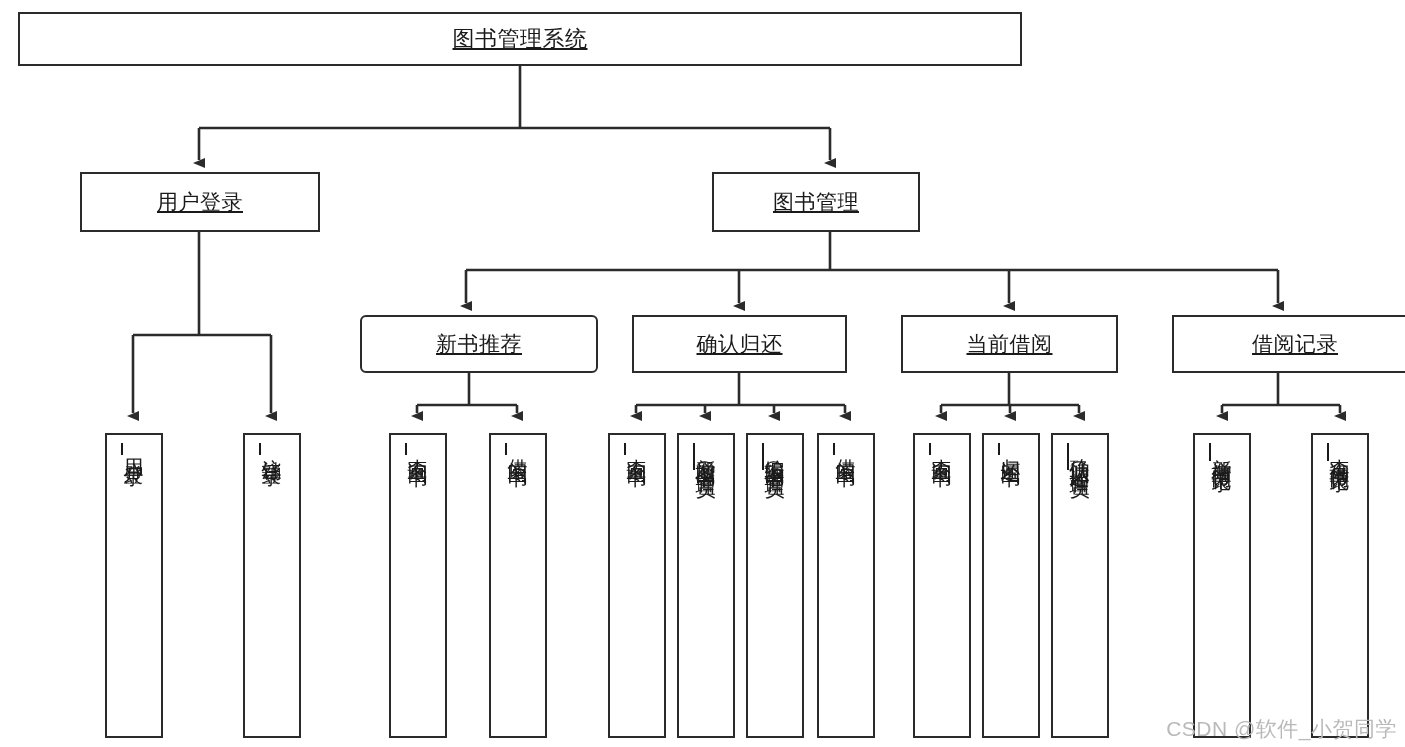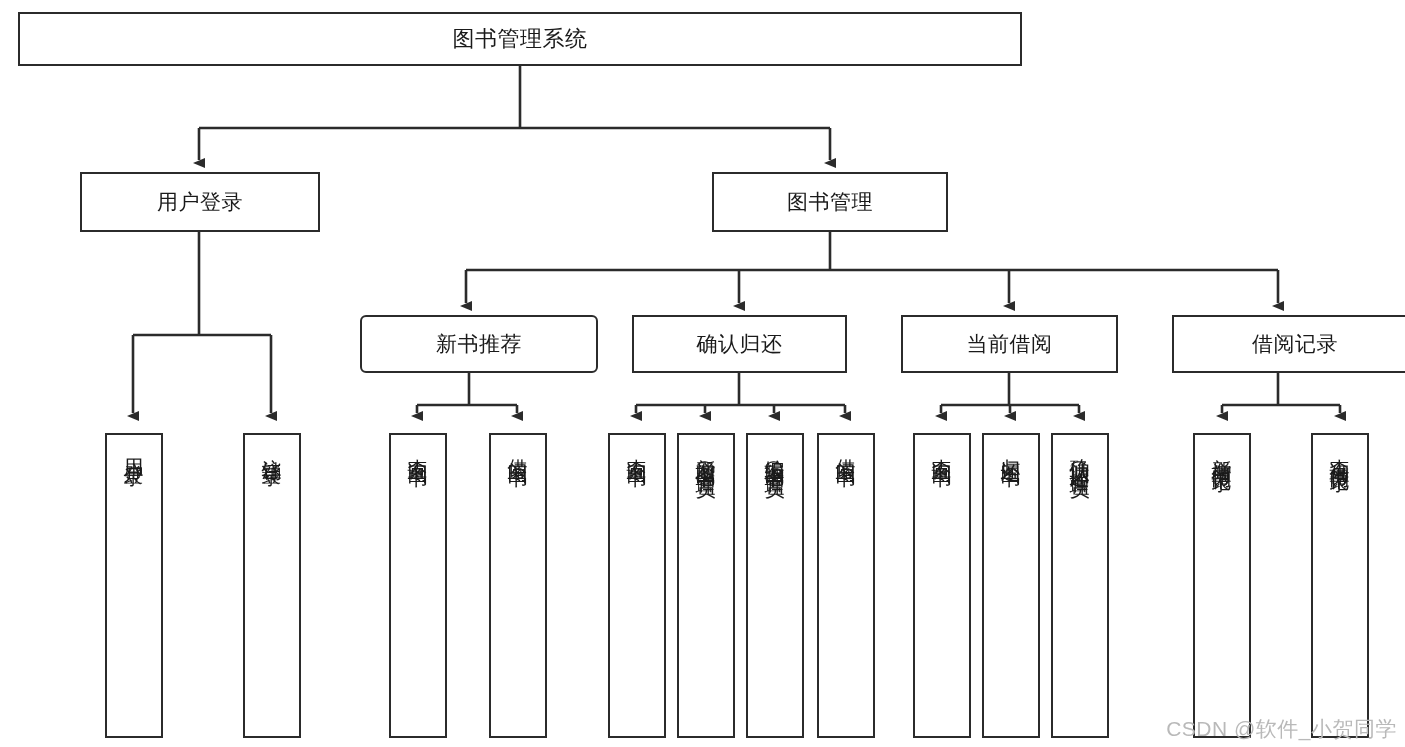--- a/index.html
+++ b/index.html
@@ -36,20 +36,21 @@
     justify-content: center;
     color: #1a1a1a;
     z-index: 2;
   }
   .node .label {
     display: block;
     text-align: right;
     line-height: 1.18;
     letter-spacing: 0.5px;
     white-space: nowrap;
+    text-decoration: underline;
   }
   .node.horizontal .label {
     font-size: 21px;
   }
   .node.vertical {
     align-items: flex-start;
     justify-content: center;
     padding-top: 8px;
   }
   .node.vertical .label {
@@ -131,21 +132,21 @@
   </svg>
 
   <div class="node horizontal root" style="left:18px; top:12px; width:1004px; height:54px;">
     <span class="label">图书管理系统</span>
   </div>
 
   <div class="node horizontal" style="left:80px; top:172px; width:240px; height:60px;">
     <span class="label">用户登录</span>
   </div>
 
-  <div class="node horizontal" style="left:712px; top:172px; width:236px; height:60px;">
+  <div class="node horizontal" style="left:712px; top:172px; width:208px; height:60px;">
     <span class="label">图书管理</span>
   </div>
 
   <div class="node horizontal" style="left:360px; top:315px; width:238px; height:58px;border-radius:6px;">
     <span class="label">新书推荐</span>
   </div>
 
   <div class="node horizontal" style="left:632px; top:315px; width:215px; height:58px;">
     <span class="label">确认归还</span>
   </div>

